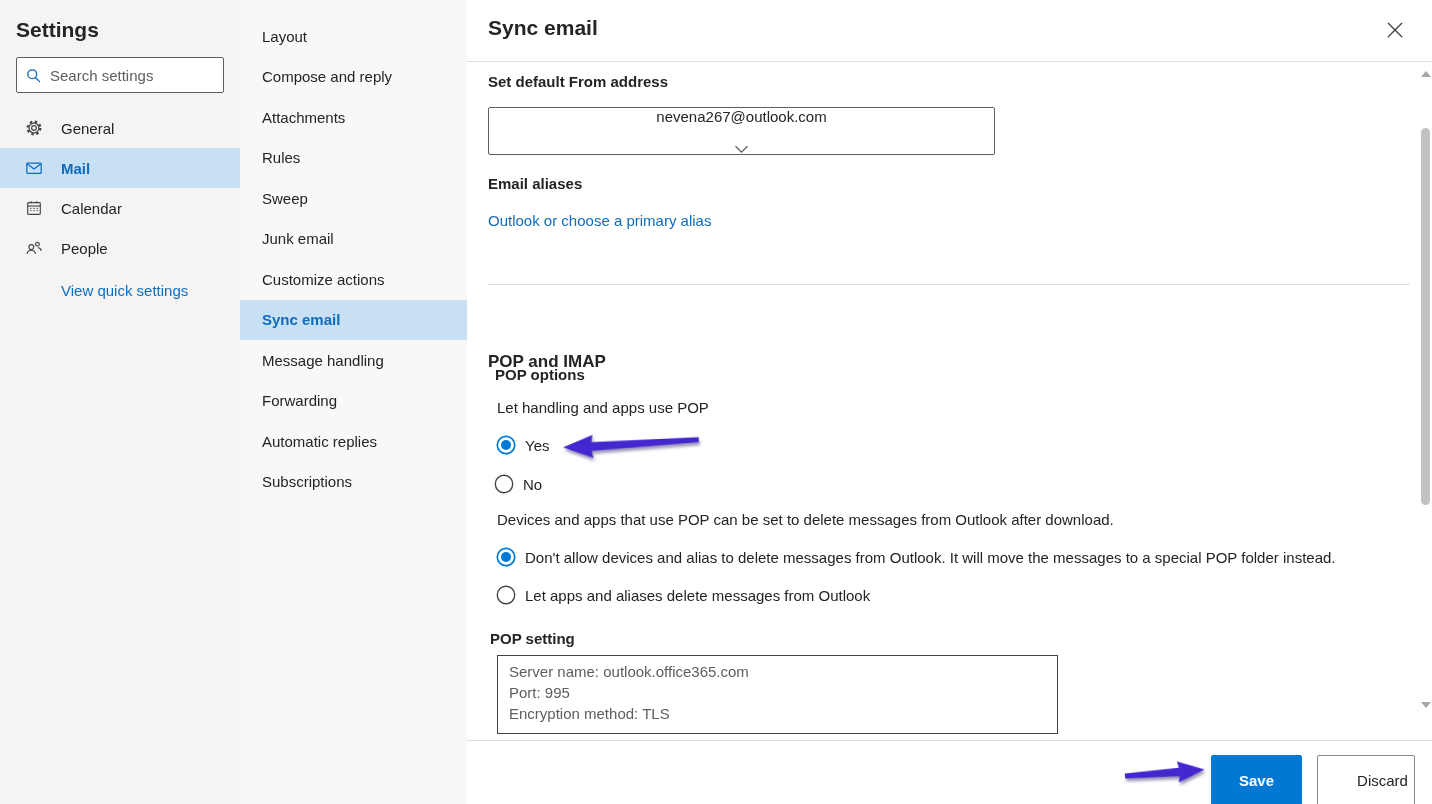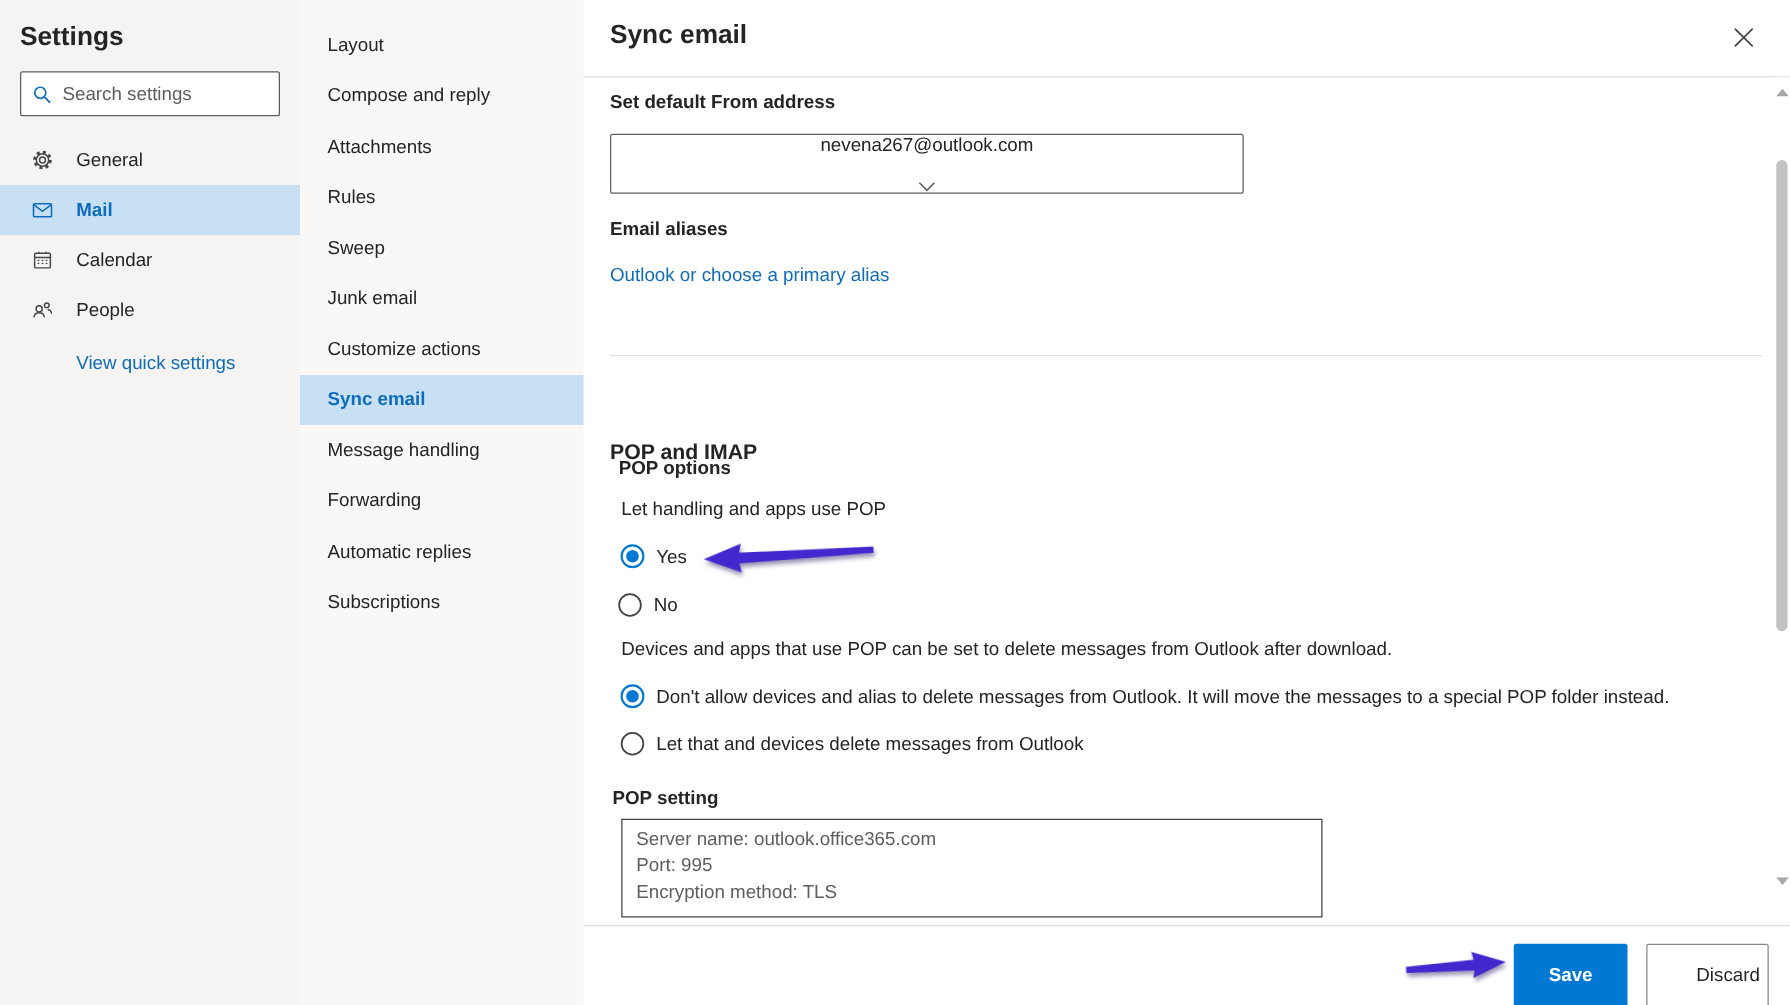--- a/index.html
+++ b/index.html
@@ -212,21 +212,21 @@
       </svg>
     </span>
     <span>Don't allow devices and alias to delete messages from Outlook. It will move the messages to a special POP folder instead.</span>
   </div>
   <div class="radio-row" style="left:29px; top:585px;">
     <span class="radio">
       <svg width="20" height="20" viewBox="0 0 20 20">
         <circle cx="10" cy="10" r="8.7" fill="#fff" stroke="#424242" stroke-width="1.4"></circle>
       </svg>
     </span>
-    <span>Let that and devices delete messages from Outlook</span>
+    <span>Let apps and aliases delete messages from Outlook</span>
   </div>
 
   <div class="lbl" style="left:23px; top:630px;">POP setting</div>
   <div class="pop-box">
     <div>Server name: outlook.office365.com</div>
     <div>Port: 995</div>
     <div>Encryption method: TLS</div>
   </div>
 
   <div class="footer">

